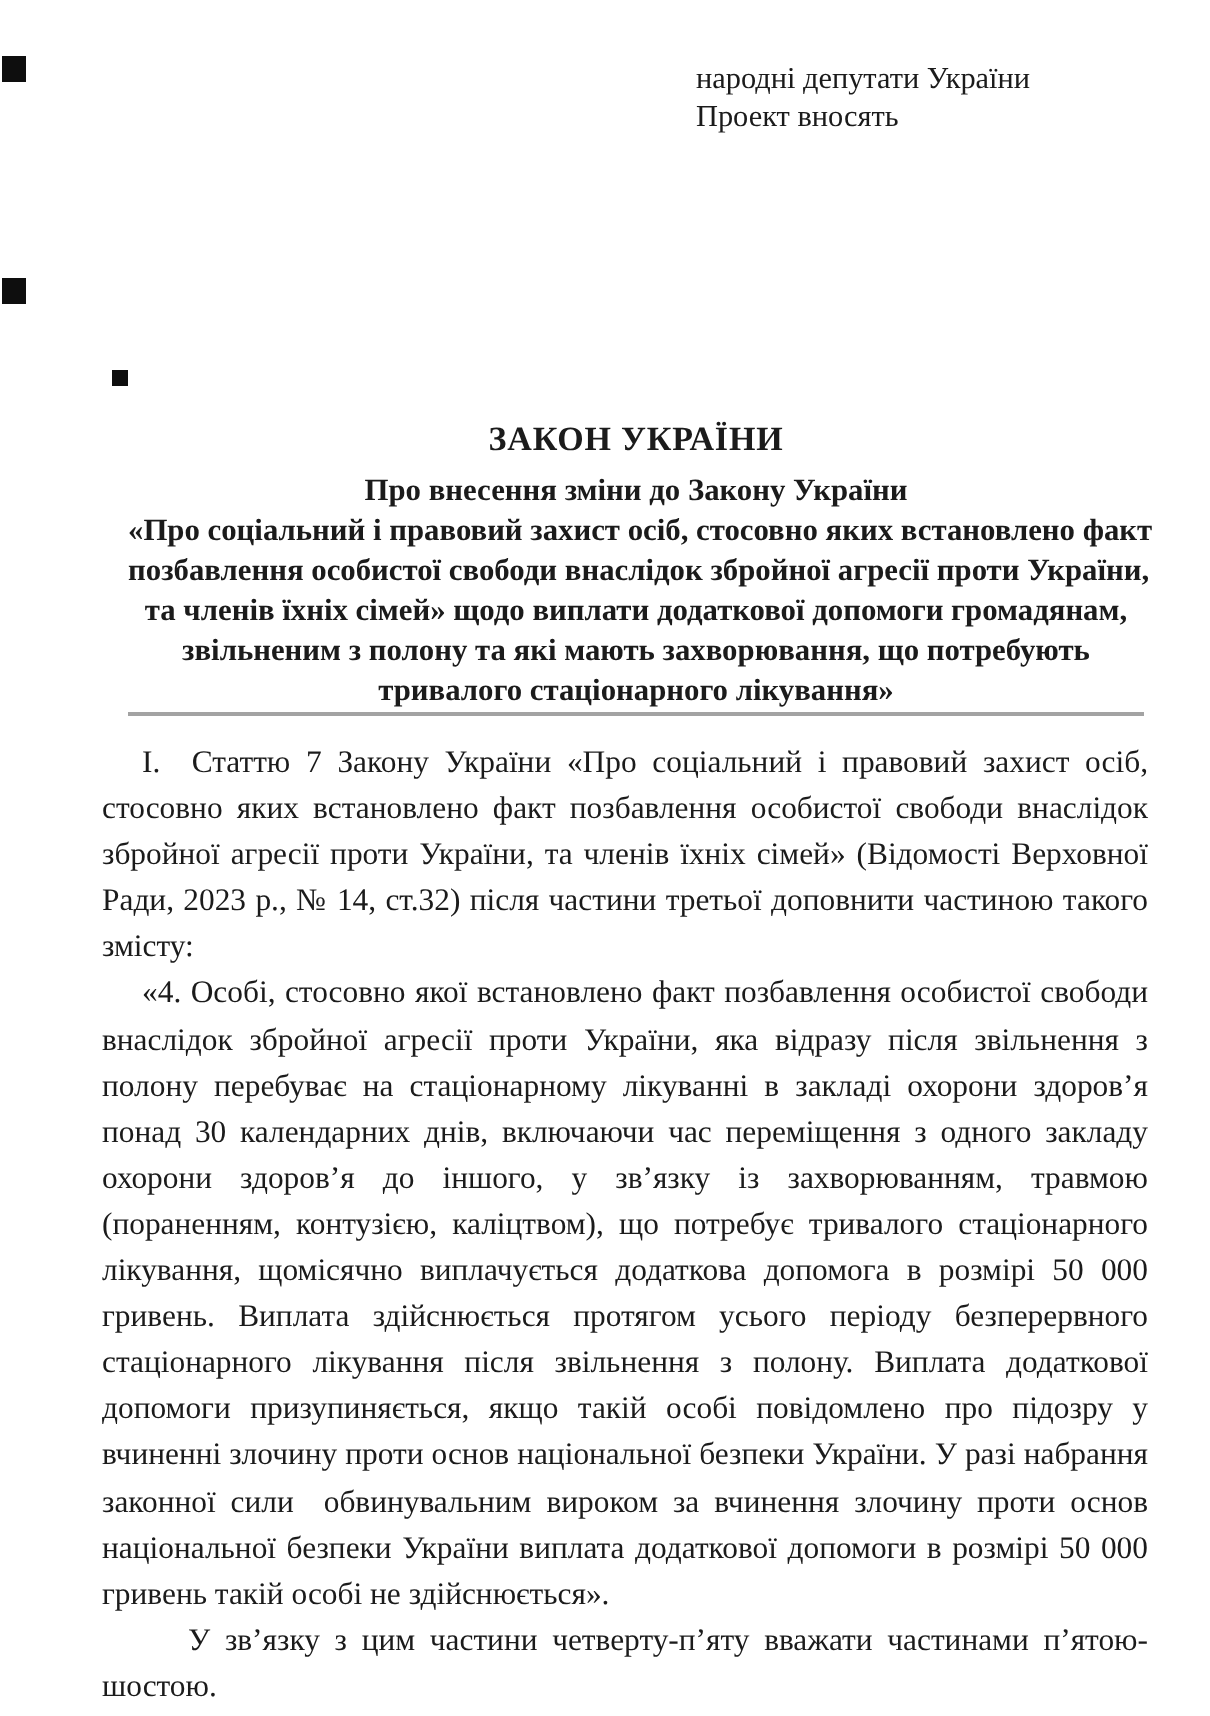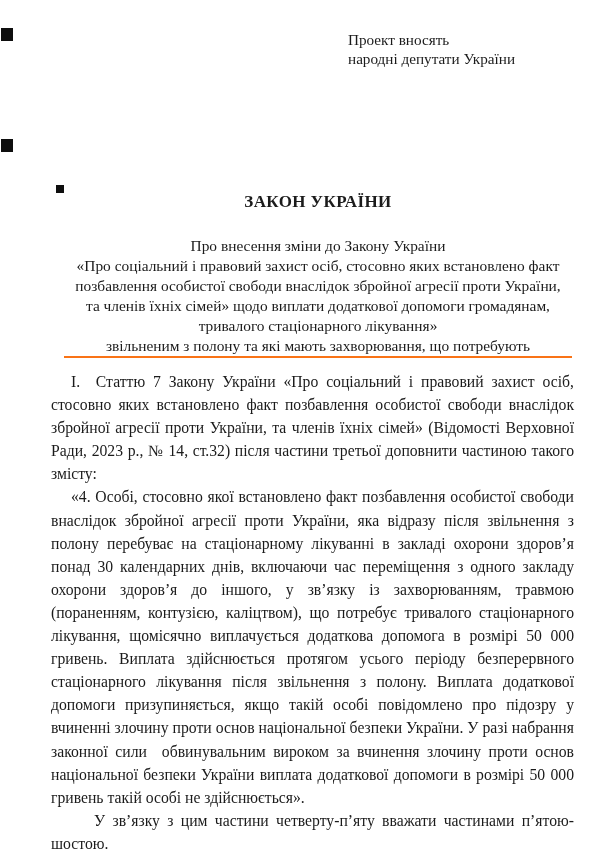--- a/index.html
+++ b/index.html
@@ -27,40 +27,40 @@
     top: 30px;
     font-size: 15.2px;
     line-height: 19.2px;
     white-space: nowrap;
   }
 
   
   .law-title {
     position: absolute;
     left: 56px;
-    top: 192px;
+    top: 210px;
     width: 524px;
     text-align: center;
     font-weight: bold;
     font-size: 17px;
     letter-spacing: 0.4px;
   }
 
   
   .law-subtitle {
     position: absolute;
     left: 64px;
     top: 236px;
     width: 508px;
     text-align: center;
-    font-weight: normal;
+    font-weight: bold;
     font-size: 15.4px;
     line-height: 19.9px;
     padding-bottom: 1px;
-    border-bottom: 2px solid #f97316;
+    border-bottom: 2px solid #a3a3a3;
   }
   .law-subtitle .subline { white-space: nowrap; }
 
   
   .doc-body {
     position: absolute;
     left: 51px;
     top: 370px;
     width: 523px;
     font-size: 15.7px;
@@ -77,33 +77,33 @@
 </head>
 <body>
 
 <div class="page">
 
   <div class="artifact sq1"></div>
   <div class="artifact sq2"></div>
   <div class="artifact sq3"></div>
 
   <div class="submitters">
+    <div>народні депутати України</div>
     <div>Проект вносять</div>
-    <div>народні депутати України</div>
   </div>
 
   <div class="law-title">ЗАКОН УКРАЇНИ</div>
 
   <div class="law-subtitle">
     <div class="subline">Про внесення зміни до Закону України</div>
     <div class="subline">«Про соціальний і правовий захист осіб, стосовно яких встановлено факт</div>
     <div class="subline">позбавлення особистої свободи внаслідок збройної агресії проти України,</div>
     <div class="subline">та членів їхніх сімей» щодо виплати додаткової допомоги громадянам,</div>
+    <div class="subline">звільненим з полону та які мають захворювання, що потребують</div>
     <div class="subline">тривалого стаціонарного лікування»</div>
-    <div class="subline">звільненим з полону та які мають захворювання, що потребують</div>
   </div>
 
   <div class="doc-body">
     <p class="p-article">І.&nbsp;&nbsp;Статтю 7 Закону України «Про соціальний і правовий захист осіб, стосовно яких встановлено факт позбавлення особистої свободи внаслідок збройної агресії проти України, та членів їхніх сімей» (Відомості Верховної Ради, 2023 р., № 14, ст.32) після частини третьої доповнити частиною такого змісту:</p>
     <p class="p-quote">«4. Особі, стосовно якої встановлено факт позбавлення особистої свободи внаслідок збройної агресії проти України, яка відразу після звільнення з полону перебуває на стаціонарному лікуванні в закладі охорони здоров’я понад 30 календарних днів, включаючи час переміщення з одного закладу охорони здоров’я до іншого, у зв’язку із захворюванням, травмою (пораненням, контузією, каліцтвом), що потребує тривалого стаціонарного лікування, щомісячно виплачується додаткова допомога в розмірі 50&nbsp;000 гривень. Виплата здійснюється протягом усього періоду безперервного стаціонарного лікування після звільнення з полону. Виплата додаткової допомоги призупиняється, якщо такій особі повідомлено про підозру у вчиненні злочину проти основ національної безпеки України. У разі набрання законної сили &nbsp;обвинувальним вироком за вчинення злочину проти основ національної безпеки України виплата додаткової допомоги в розмірі 50&nbsp;000 гривень такій особі не здійснюється».</p>
     <p class="p-final">У зв’язку з цим частини четверту-п’яту вважати частинами п’ятою-шостою.</p>
   </div>
 
 </div>
 

